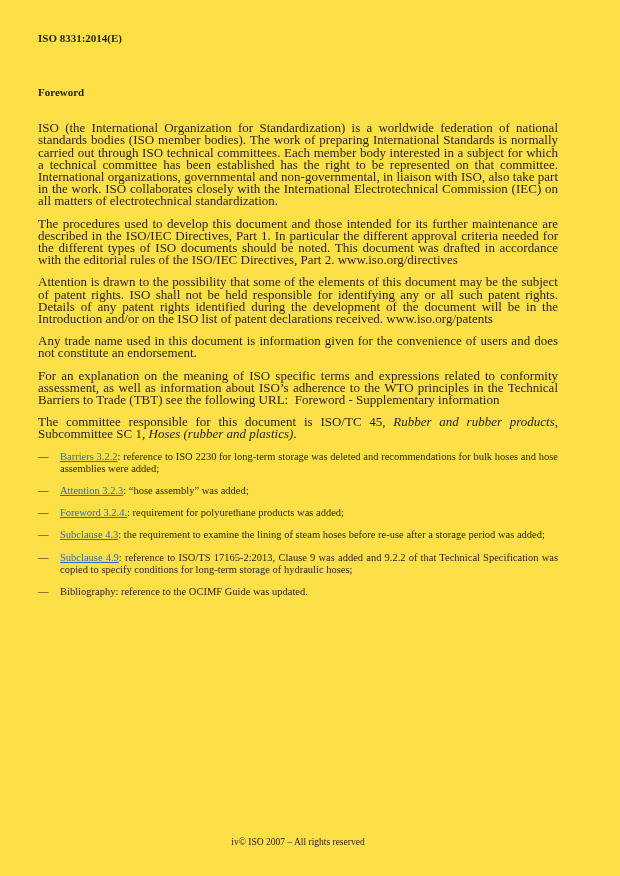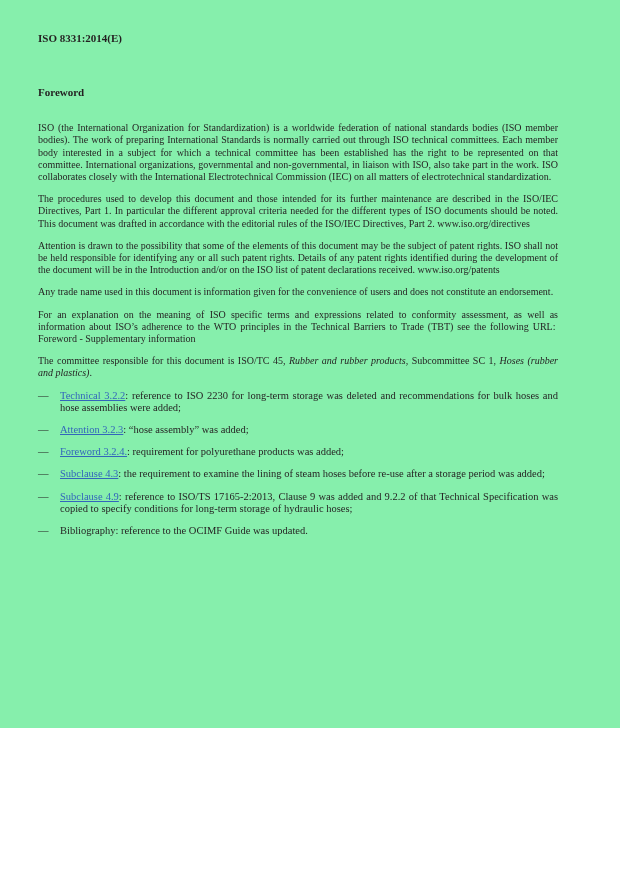--- a/index.html
+++ b/index.html
@@ -1,39 +1,39 @@
 <!DOCTYPE html>
 <html><head>
 <meta charset="utf-8">
 <style>
   html, body { margin: 0; padding: 0; background: #ffffff; }
   .page {
     width: 620px;
-    height: 728px;
+    height: 876px;
     box-sizing: border-box;
     position: relative;
-    background: #86efac;
+    background: #fde047;
     font-family: "Liberation Serif", serif;
     color: #231f20;
     padding: 32px 62px 0 38px;
     overflow: hidden;
   }
   .doc-ref {
     font-weight: bold;
     font-size: 11px;
     line-height: 13px;
   }
   .section-title {
     font-size: 11px;
     font-weight: bold;
     line-height: 1.2;
     margin: 41px 0 23px 0;
   }
   .para {
-    font-size: 10px;
+    font-size: 13px;
     line-height: 12.2px;
     text-align: justify;
     margin: 0 0 10px 0;
   }
   .italic { font-style: italic; }
   a.link {
     color: #3366bb;
     text-decoration: underline;
     cursor: pointer;
   }
@@ -68,21 +68,21 @@
       <p class="para"><span class="">ISO (the International Organization for Standardization) is a worldwide federation of national standards bodies (ISO member bodies). The work of preparing International Standards is normally carried out through ISO technical committees. Each member body interested in a subject for which a technical committee has been established has the right to be represented on that committee. International organizations, governmental and non-governmental, in liaison with ISO, also take part in the work. ISO collaborates closely with the International Electrotechnical Commission (IEC) on all matters of electrotechnical standardization.</span></p>
       <p class="para"><span class="">The procedures used to develop this document and those intended for its further maintenance are described in the ISO/IEC Directives, Part 1. In particular the different approval criteria needed for the different types of ISO documents should be noted. This document was drafted in accordance with the editorial rules of the ISO/IEC Directives, Part 2. www.iso.org/directives</span></p>
       <p class="para"><span class="">Attention is drawn to the possibility that some of the elements of this document may be the subject of patent rights. ISO shall not be held responsible for identifying any or all such patent rights. Details of any patent rights identified during the development of the document will be in the Introduction and/or on the ISO list of patent declarations received. www.iso.org/patents</span></p>
       <p class="para"><span class="">Any trade name used in this document is information given for the convenience of users and does not constitute an endorsement.</span></p>
       <p class="para"><span class="">For an explanation on the meaning of ISO specific terms and expressions related to conformity assessment, as well as information about ISO’s adherence to the WTO principles in the Technical Barriers to Trade (TBT) see the following URL:&nbsp; Foreword - Supplementary information</span></p>
       <p class="para"><span class="">The committee responsible for this document is ISO/TC 45, </span><span class="italic">Rubber and rubber products</span><span class="">, Subcommittee SC 1, </span><span class="italic">Hoses (rubber and plastics)</span><span class="">.</span></p>
     </div>
   <div class="change-list">
       <div class="list-item">
         <span class="dash">—</span>
-        <span class="li-body"><a href="#" class="link">Technical 3.2.2</a><span class="">: reference to ISO 2230 for long-term storage was deleted and recommendations for bulk hoses and hose assemblies were added;</span></span>
+        <span class="li-body"><a href="#" class="link">Barriers 3.2.2</a><span class="">: reference to ISO 2230 for long-term storage was deleted and recommendations for bulk hoses and hose assemblies were added;</span></span>
       </div>
       <div class="list-item">
         <span class="dash">—</span>
         <span class="li-body"><a href="#" class="link">Attention 3.2.3</a><span class="">: “hose assembly” was added;</span></span>
       </div>
       <div class="list-item">
         <span class="dash">—</span>
         <span class="li-body"><a href="#" class="link">Foreword 3.2.4.</a><span class="">: requirement for polyurethane products was added;</span></span>
       </div>
       <div class="list-item">

